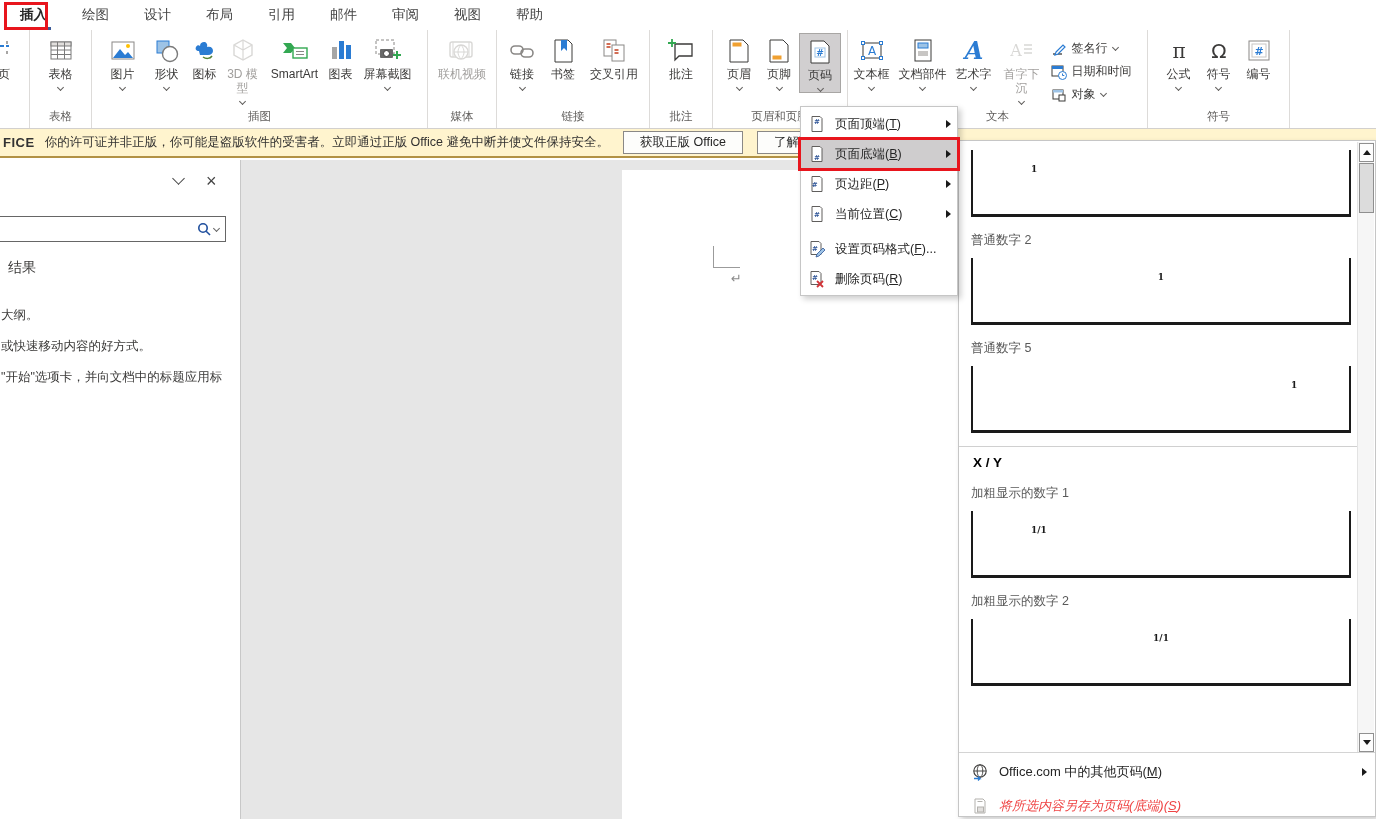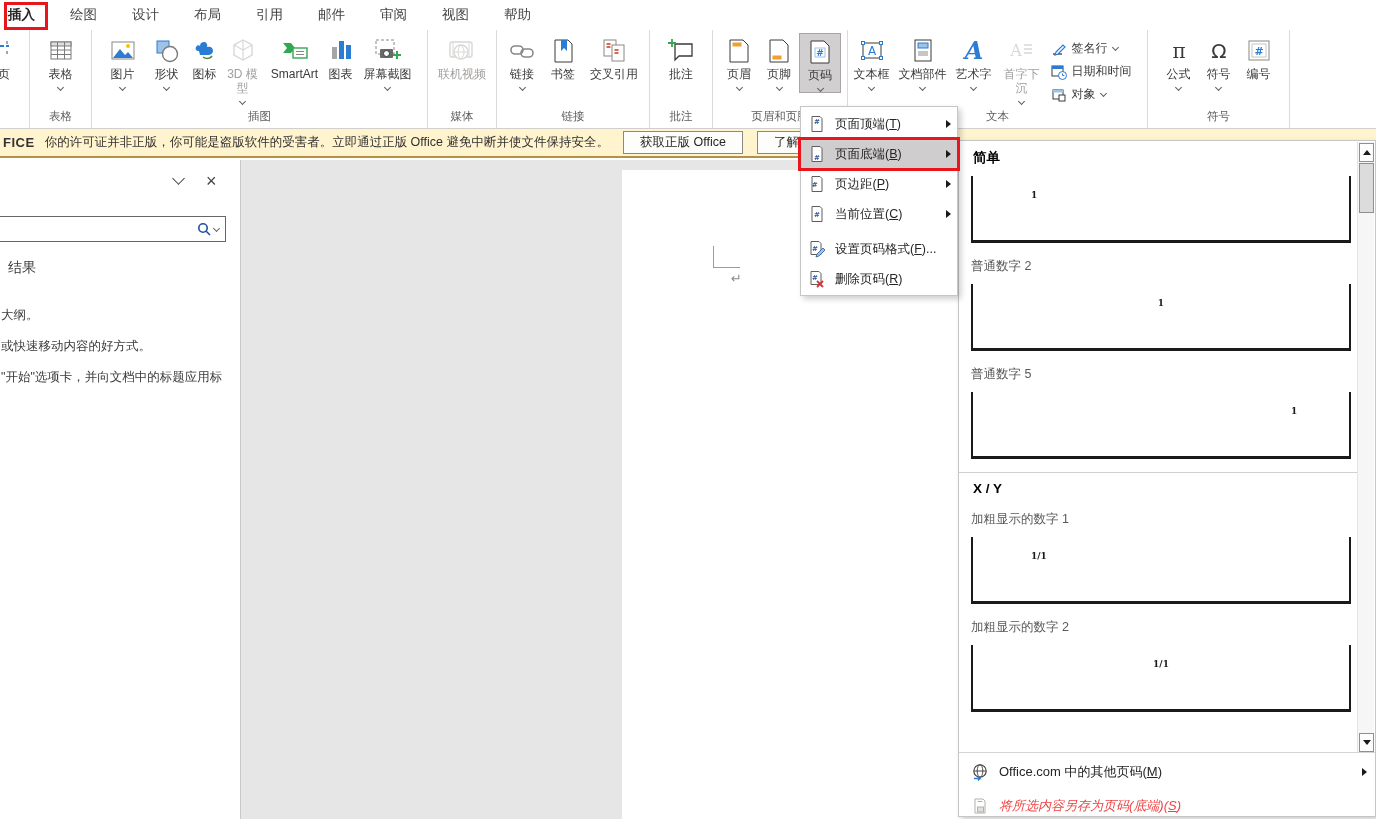--- a/index.html
+++ b/index.html
@@ -1,21 +1,21 @@
 <!DOCTYPE html>
 <html><head>
 <meta charset="utf-8">
 <style>
   * { margin:0; padding:0; box-sizing:border-box; }
   html,body { width:1376px; height:819px; overflow:hidden;
     font-family:"Liberation Sans","DejaVu Sans",sans-serif; background:#fff; }
 
   
   #tabbar { position:absolute; left:0; top:0; width:1376px; height:30px; background:#fff;
-    display:flex; align-items:flex-end; padding-left:4px; }
+    display:flex; align-items:flex-end; padding-left:16px; }
   .tab { font-size:13.5px; color:#444; padding:6px 4px 6px; margin-right:27px; cursor:default; white-space:nowrap; }
   .tab.selected { color:#262626; font-weight:bold; box-shadow:inset 0 -3px 0 #3a5a98; }
 
   
   #ribbon { position:absolute; left:0; top:30px; width:1376px; height:99px; background:#fff;
     border-bottom:1px solid #d2d0ce; display:flex; }
   .rgroup { position:relative; height:98px; border-right:1px solid #dddbd9; flex:none; }
   .rbtns { display:flex; justify-content:center; align-items:flex-start; padding-top:3px; height:78px; }
   .glabel { position:absolute; bottom:4px; left:0; width:100%; text-align:center;
     font-size:11.5px; color:#605e5c; white-space:nowrap; }
@@ -546,21 +546,20 @@
           <text x="7" y="9.5" font-size="7" font-weight="bold" fill="#2f5597" text-anchor="middle" font-family="DejaVu Sans">#</text>
           <path d="M9 11l6 6M15 11l-6 6" stroke="#d13438" stroke-width="1.8"></path>
         </svg>
       </span>
     <span class="milabel"><span>删除页码(</span><u class="mn">R</u><span>)</span></span>
   </div>
 </div>
 
 <div id="gallery">
   <div id="gal-scroll">
-    <div class="gal-header">简单</div>
 
     <div class="gal-preview">
       <span class="pv-num pv-left">1</span>
     </div>
 
     <div class="gal-item-label">普通数字 2</div>
     <div class="gal-preview">
       <span class="pv-num pv-center">1</span>
     </div>
 

